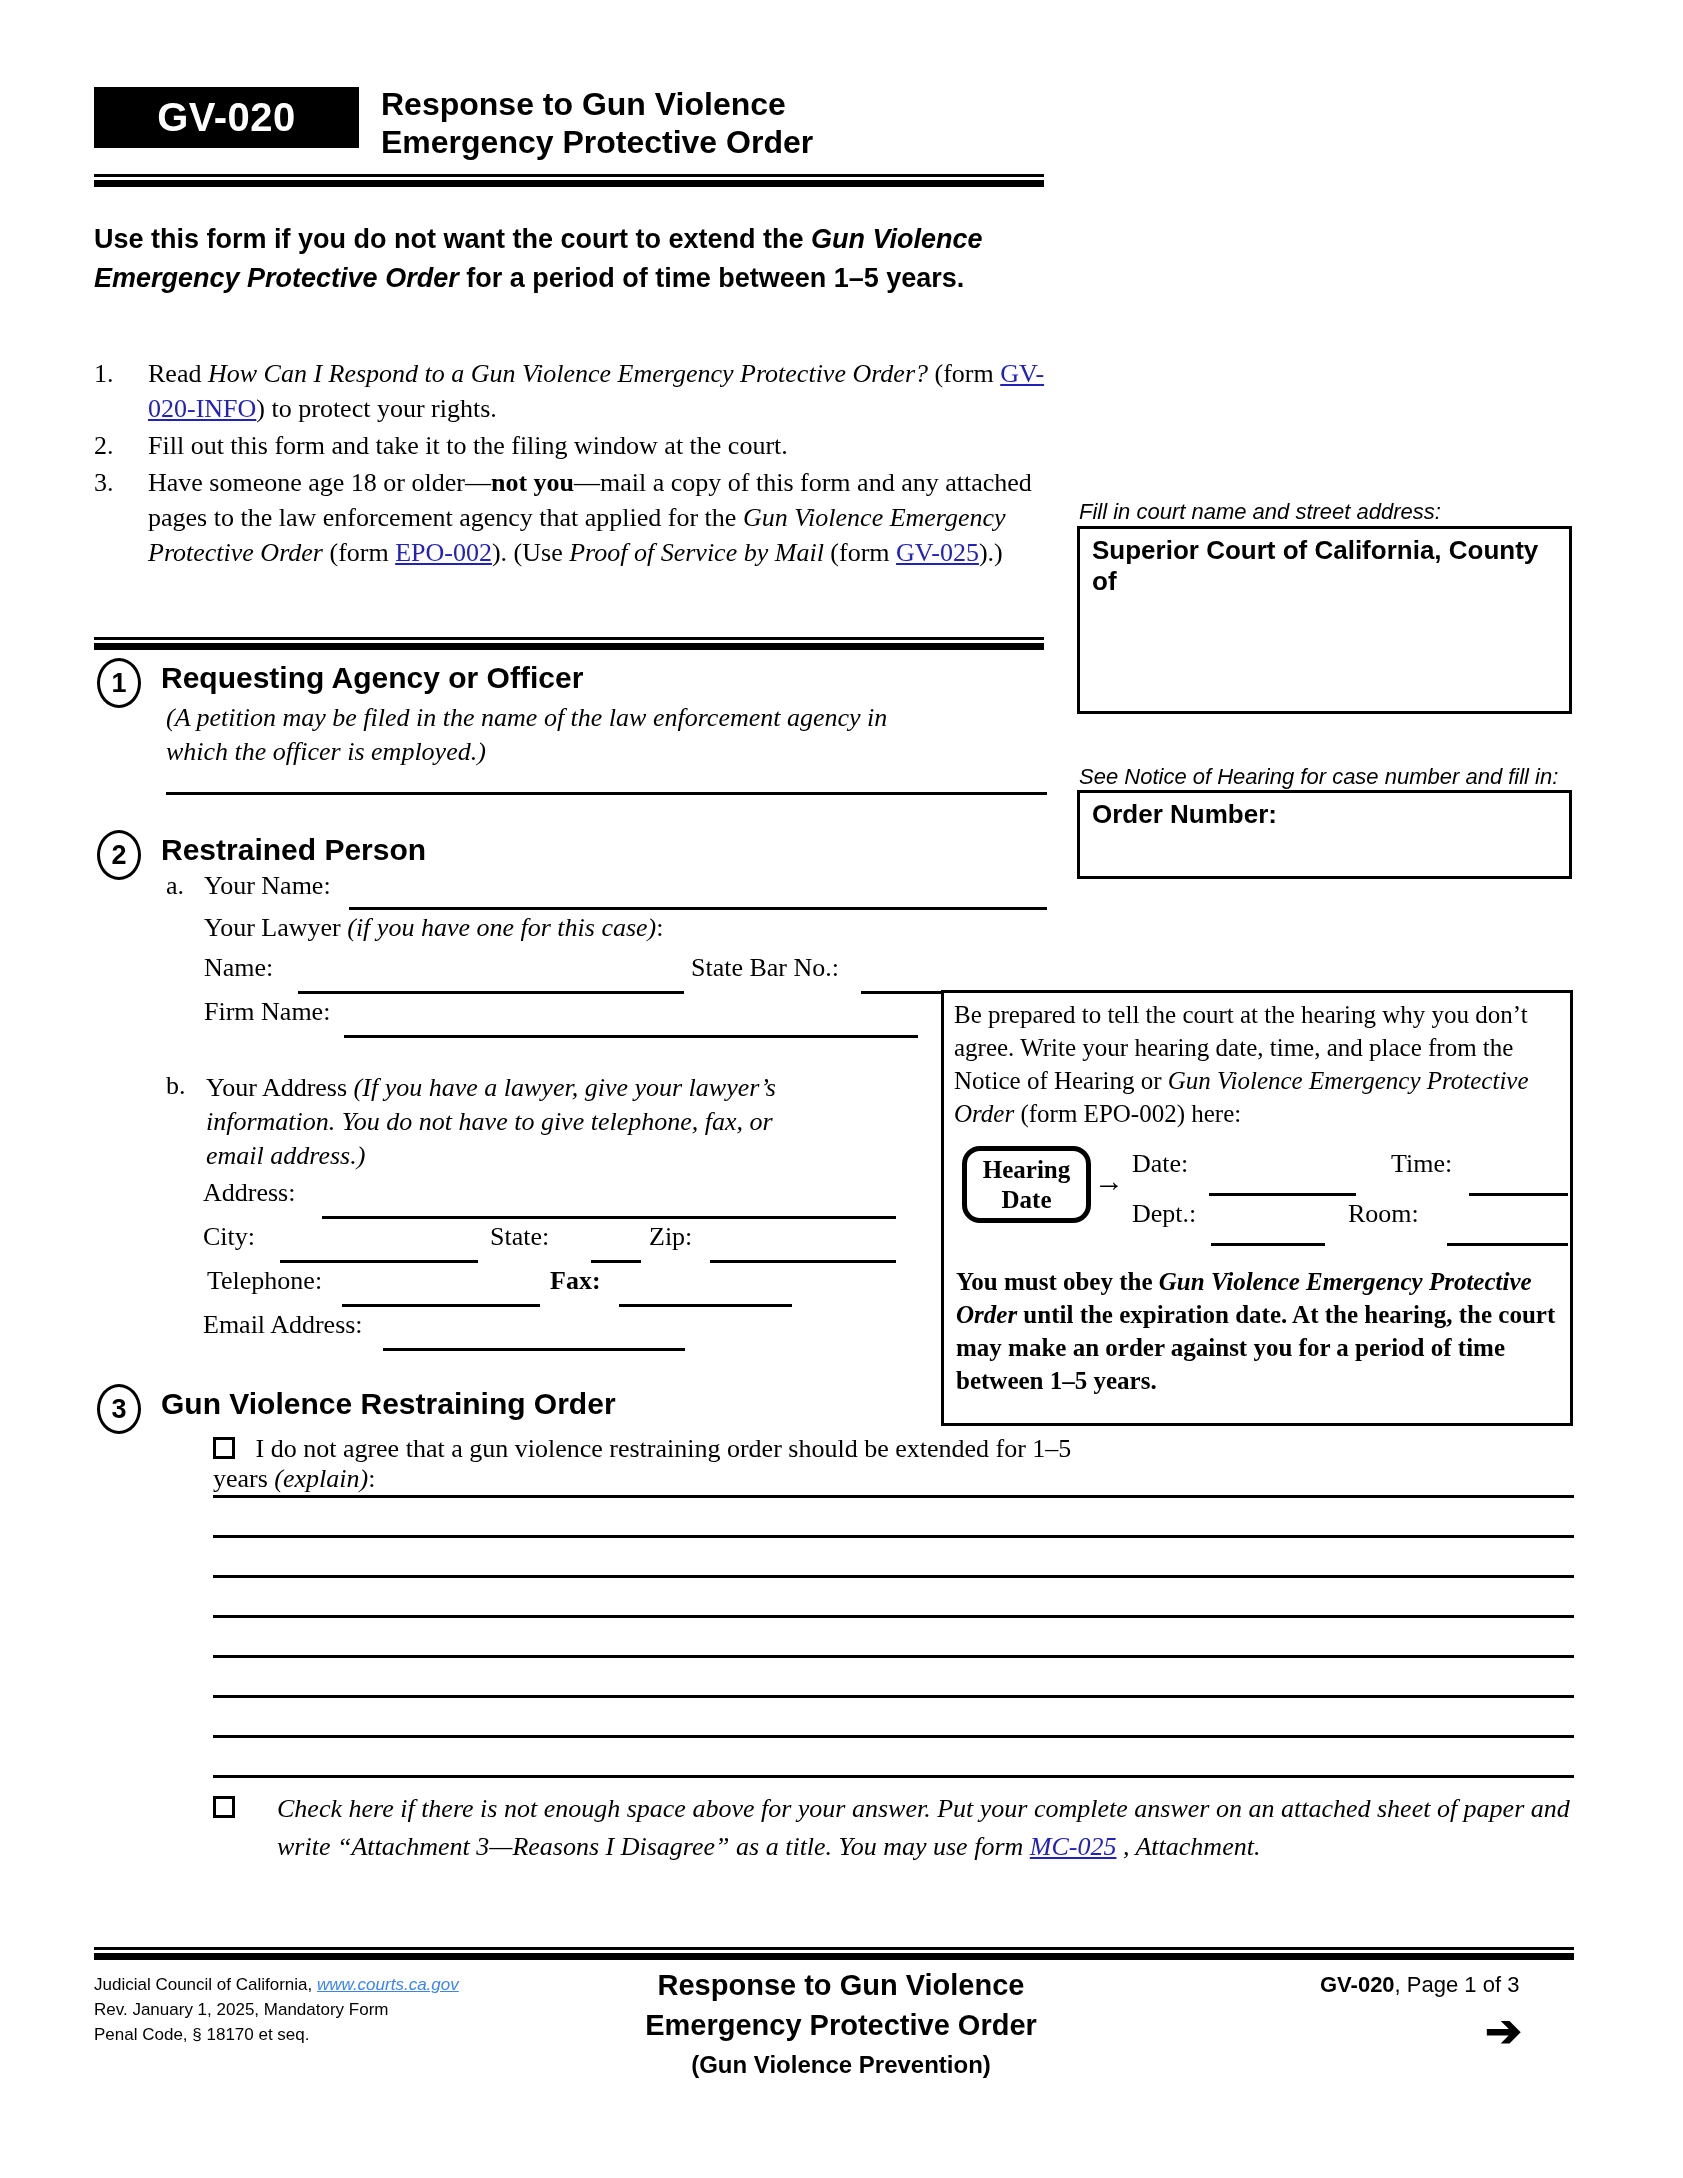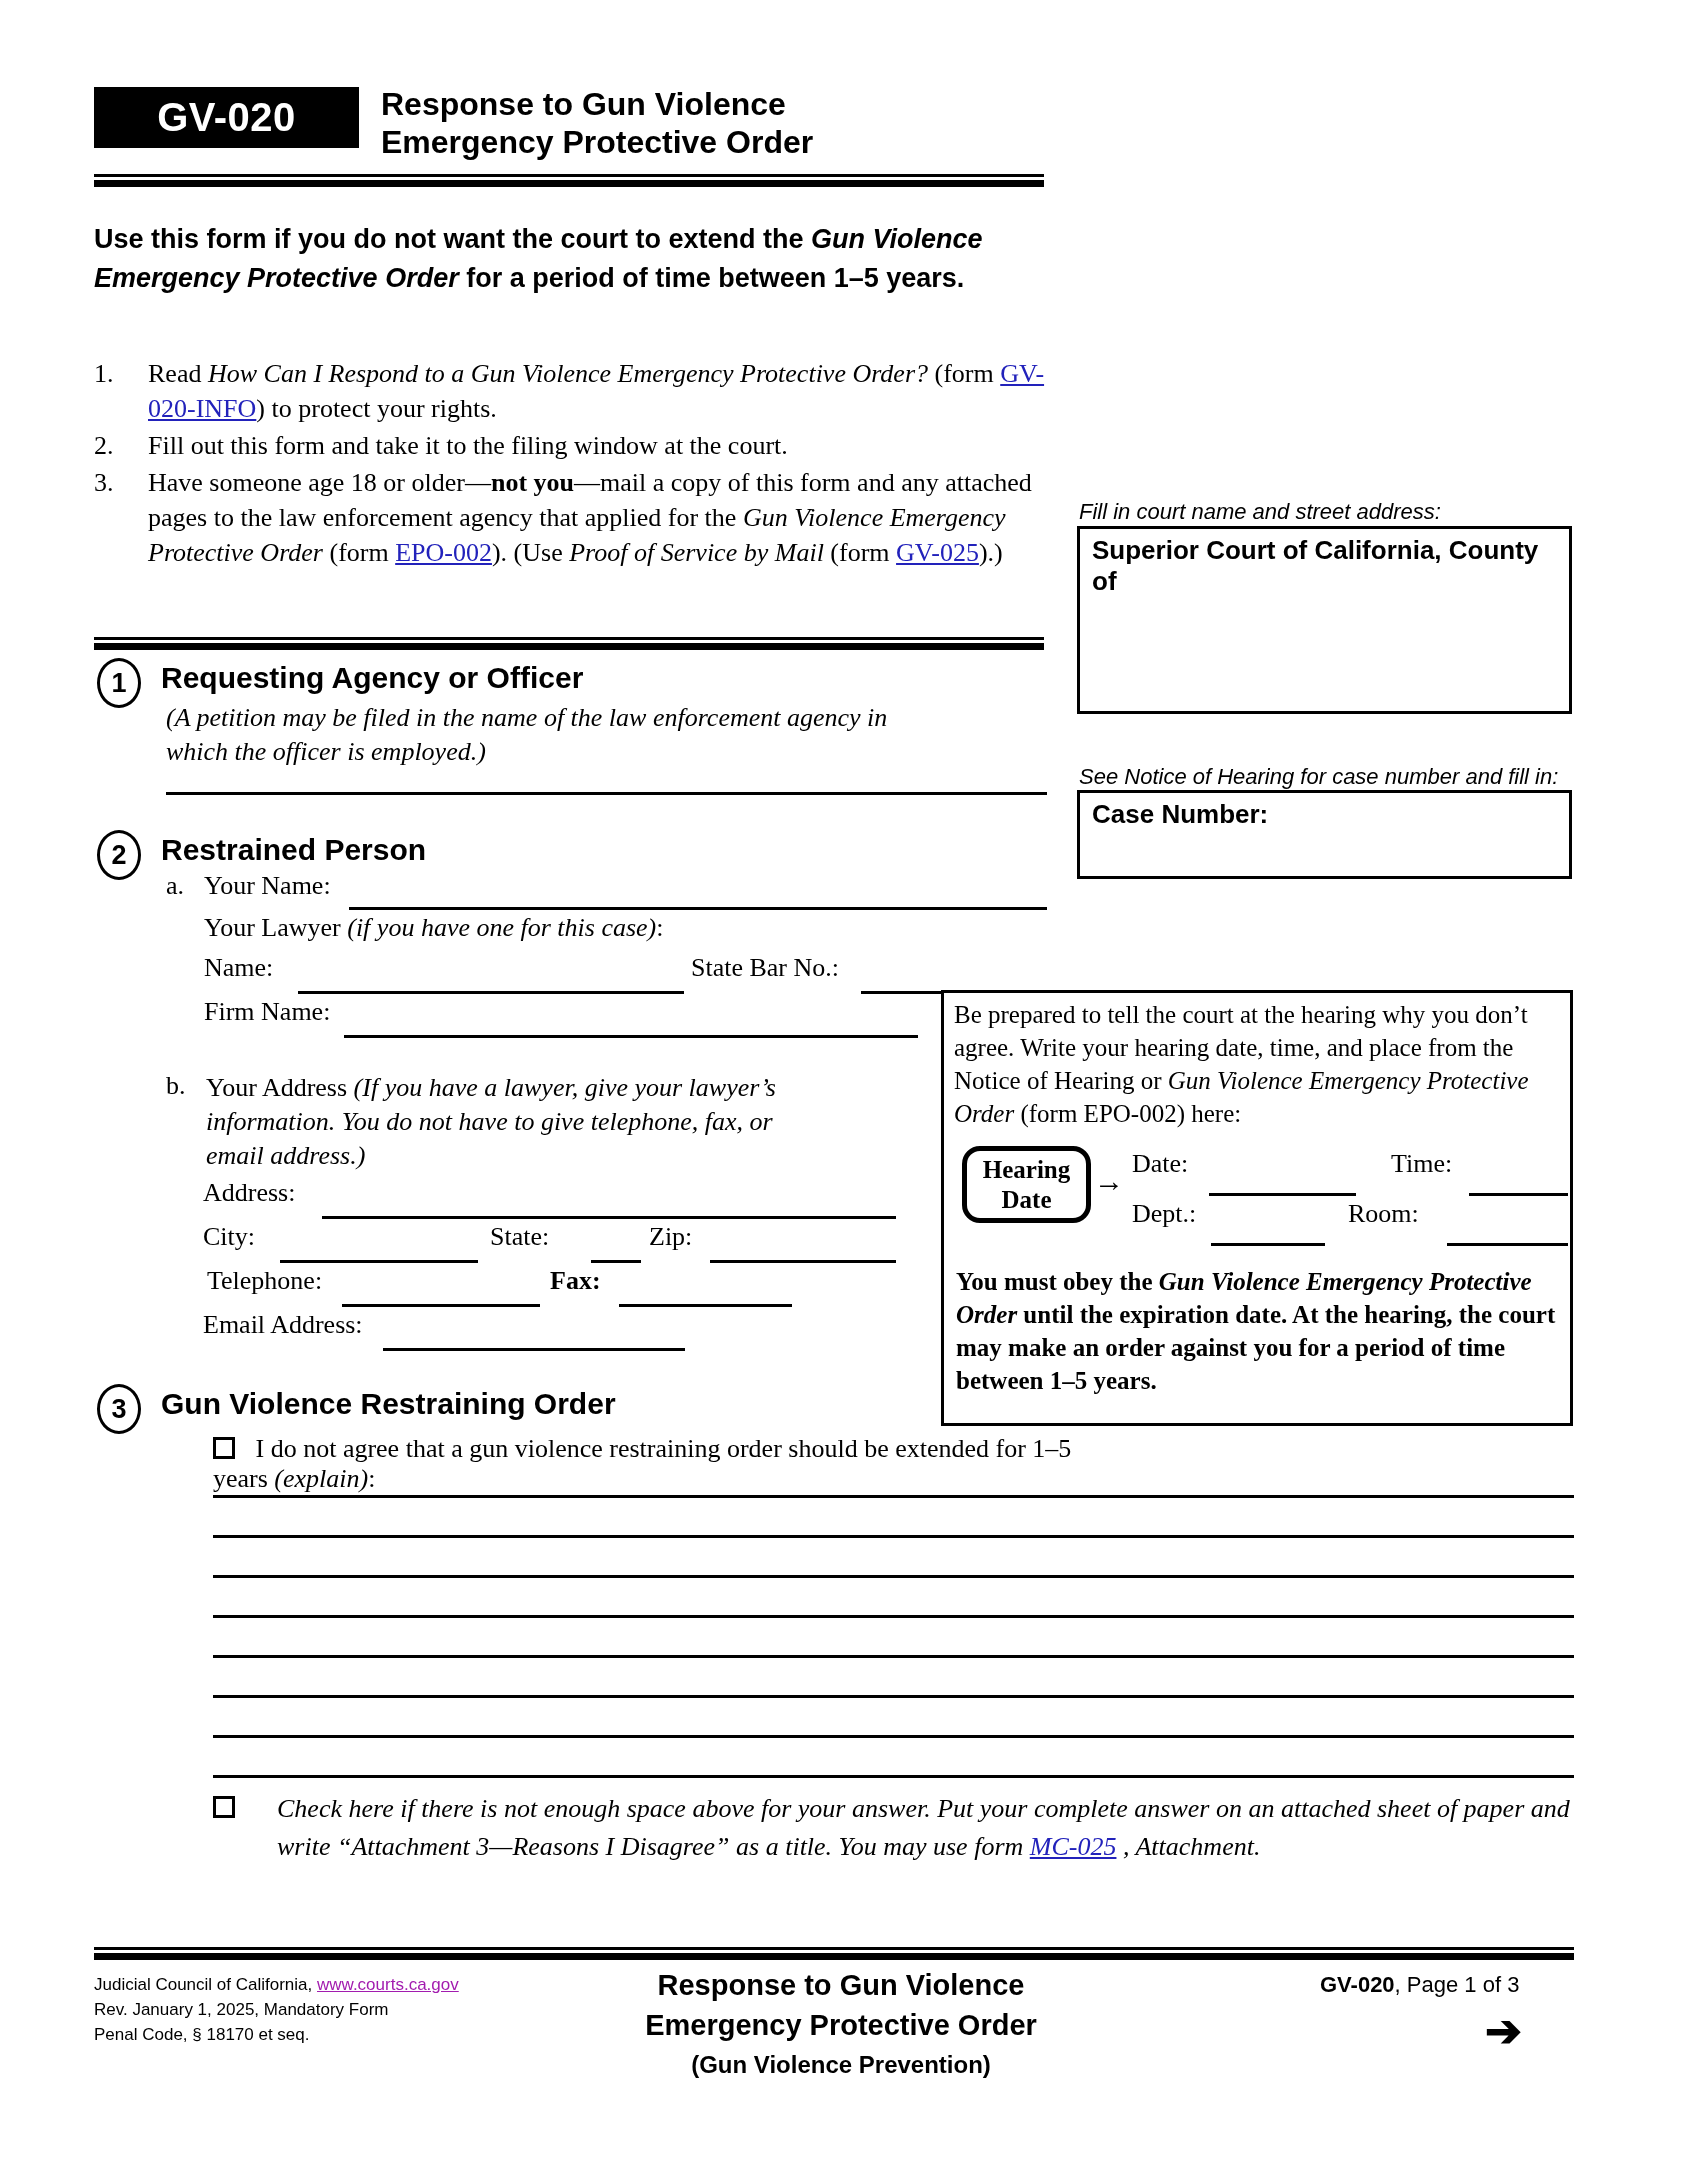--- a/index.html
+++ b/index.html
@@ -8,21 +8,21 @@
     width: 1683px;
     height: 2178px;
     position: relative;
     font-family: "Liberation Serif", serif;
     color: #000000;
     overflow: hidden;
   }
   .page { position: absolute; left: 0; top: 0; width: 1683px; height: 2178px; }
   .serif { font-family: "Liberation Serif", serif; }
   .it { font-style: italic; }
-  .link { color: #a21caf; text-decoration: underline; }
+  .link { color: #3b82f6; text-decoration: underline; font-style: italic; }
 
   
   #header { position: absolute; left: 94px; top: 87px; width: 950px; height: 79px; }
   #form-number-badge {
     position: absolute; left: 0; top: 0;
     width: 265px; height: 61px;
     background: #000; color: #fff;
     font-family: "Liberation Sans", sans-serif;
     font-weight: bold; font-size: 40px;
     letter-spacing: 0.5px;
@@ -193,21 +193,21 @@
   <div id="section-rule-thick"></div>
 
 
   <div id="court-caption">Fill in court name and street address:</div>
   <div id="court-box">
     <div id="court-name">Superior Court of California, County of</div>
   </div>
 
   <div id="case-caption">See Notice of Hearing for case number and fill in:</div>
   <div id="case-box">
-    <div id="case-label">Case Number:</div>
+    <div id="case-label">Order Number:</div>
   </div>
 
   <div class="step-circle" id="s1-circle">1</div>
   <div class="step-title" id="s1-title">Requesting Agency or Officer</div>
   <div id="s1-note">(A petition may be filed in the name of the law enforcement agency in which  the officer is employed.)</div>
   <div id="s1-line"></div>
 
   <div class="step-circle" id="s2-circle">2</div>
   <div class="step-title" id="s2-title">Restrained Person</div>
 

